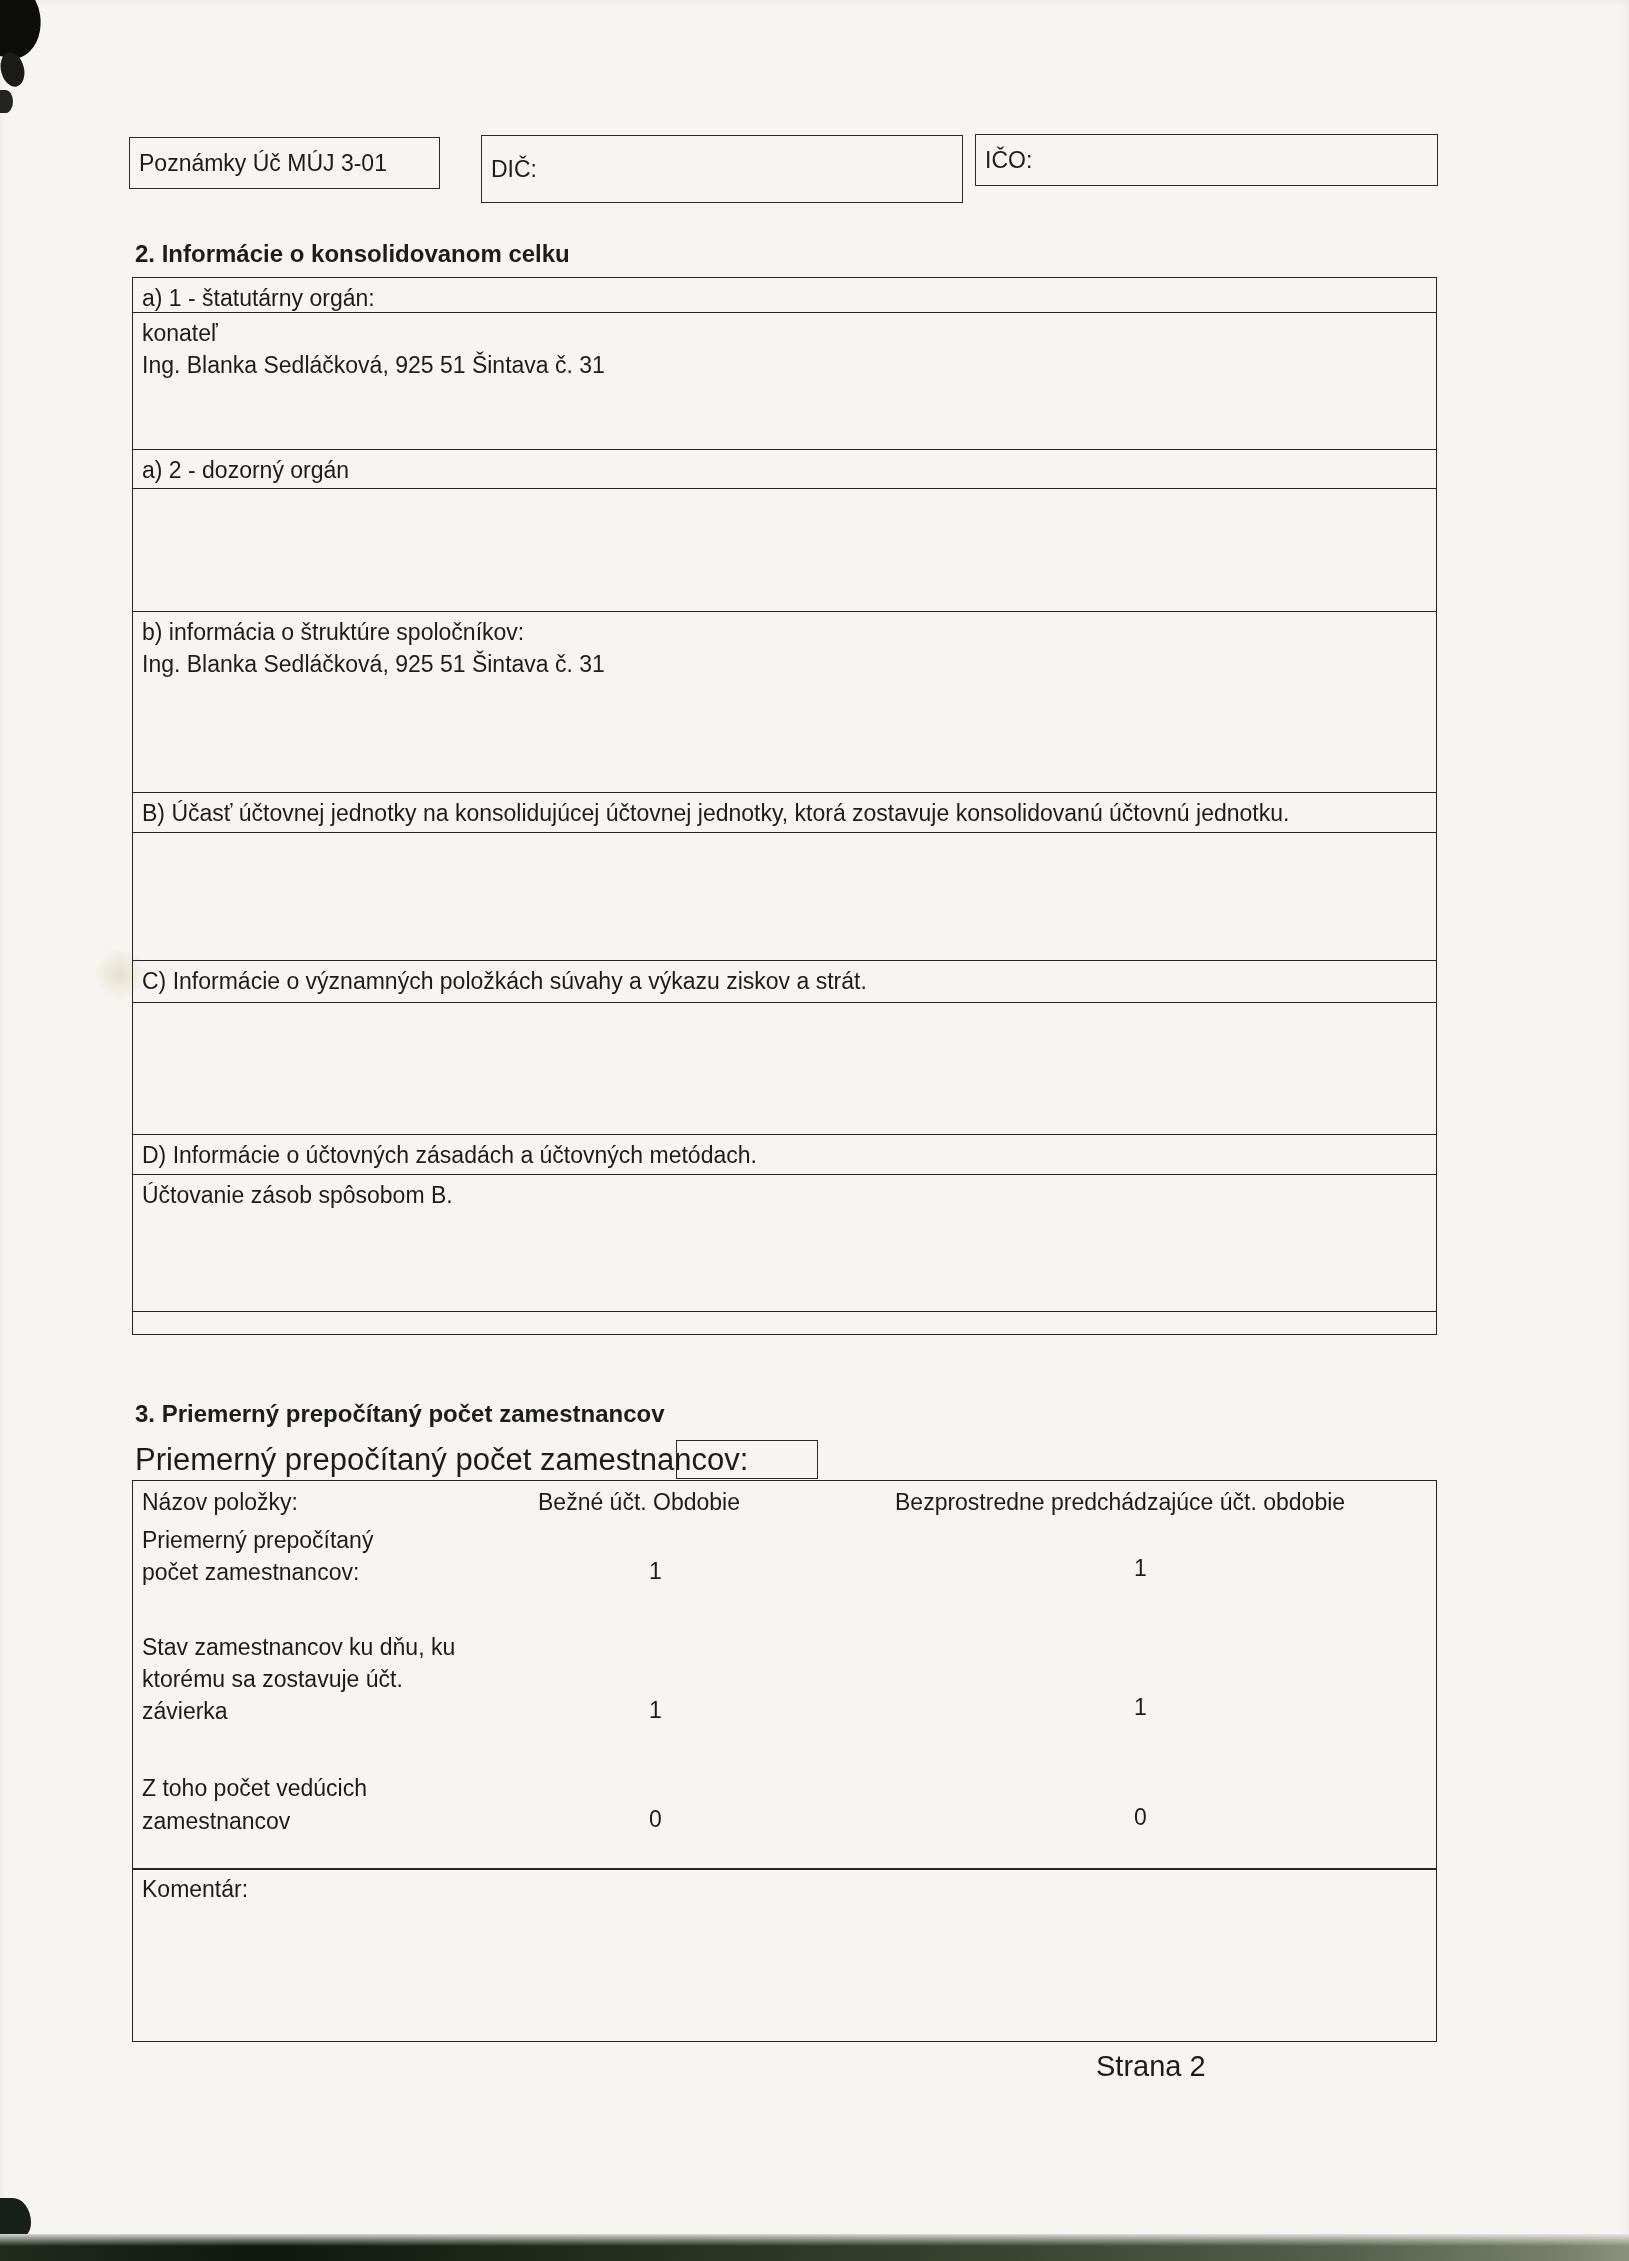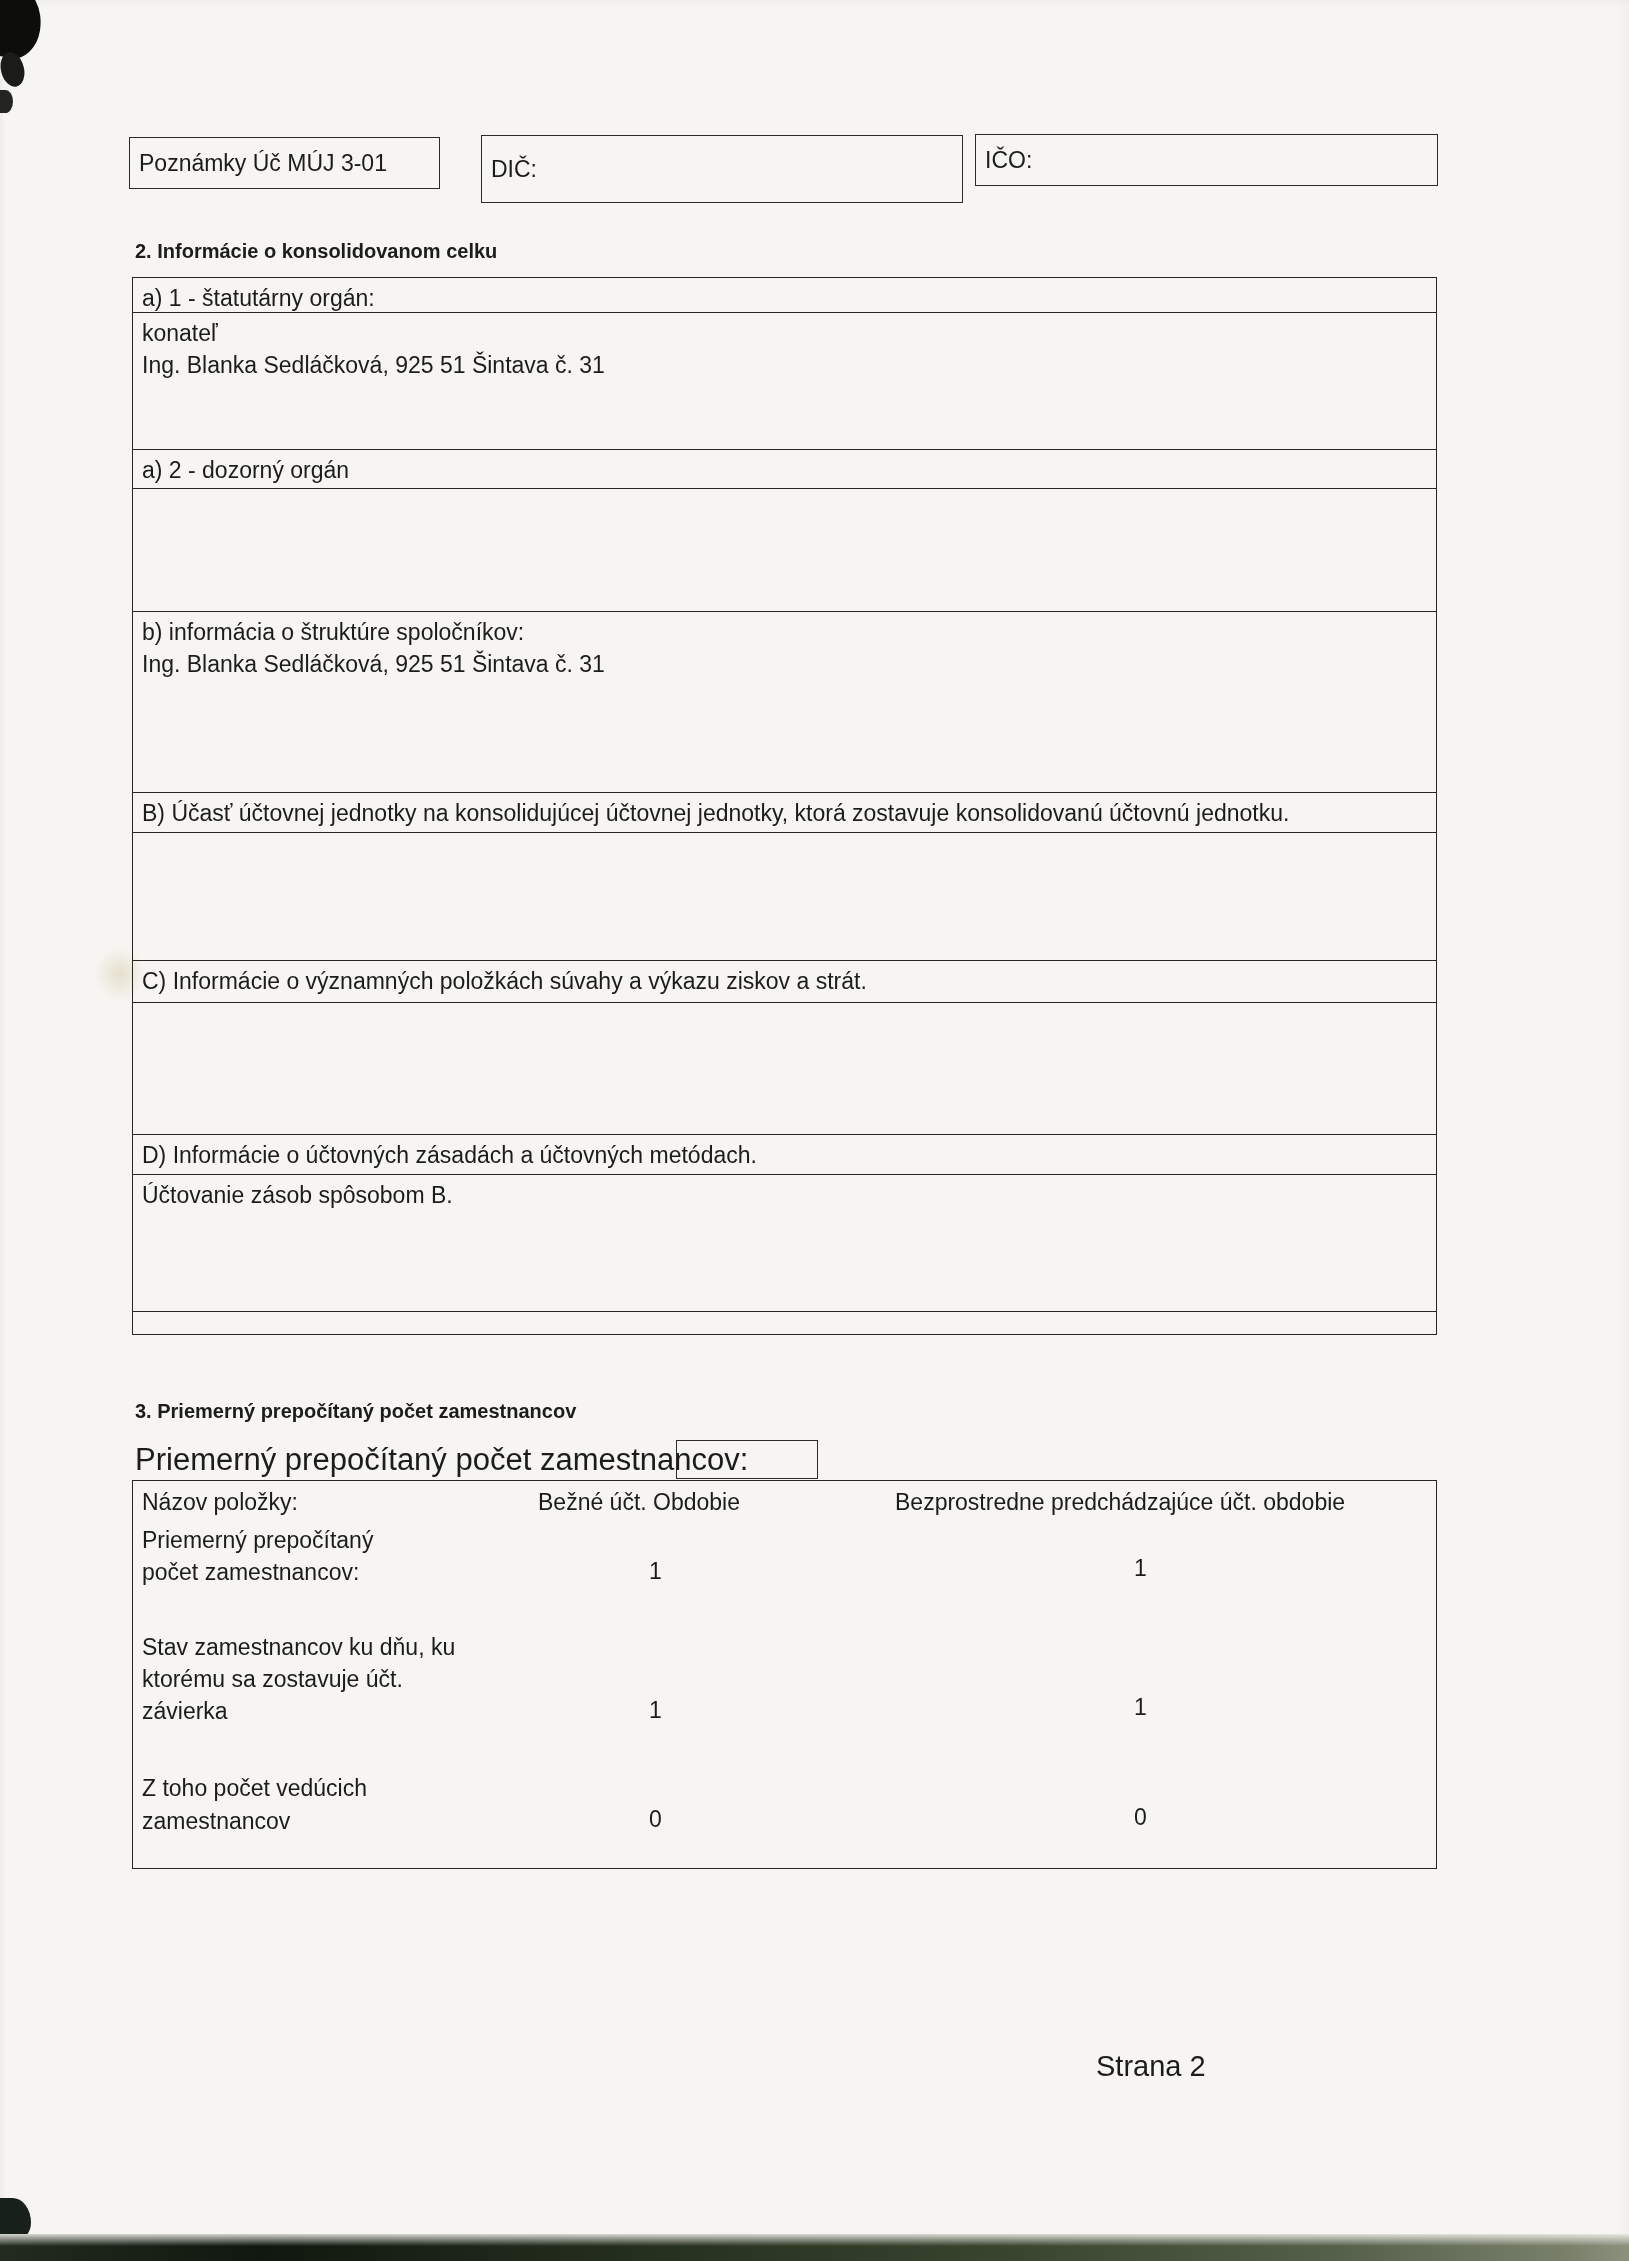--- a/index.html
+++ b/index.html
@@ -17,21 +17,21 @@
   .idbox{
     position:absolute;
     border:1.9px solid #2b2b2b;
     box-sizing:border-box;
     display:flex;align-items:center;
     padding-left:9px;
     font-size:23px;
     background:transparent;
   }
   
-  .heading{position:absolute;font-weight:700;font-size:20px;}
+  .heading{position:absolute;font-weight:700;font-size:24px;}
   
   .bigtable{
     position:absolute;left:132px;top:277px;width:1305px;
     border:1.9px solid #262626;box-sizing:border-box;background:transparent;
   }
   .row{
     box-sizing:border-box;
     border-bottom:1.9px solid #262626;
     padding:3.9px 10.3px 0 9px;
     font-size:23px;line-height:32px;
@@ -149,20 +149,23 @@
     <div class="cell" style="left:9px;top:214px;">závierka</div>
     <div class="cell" style="left:516px;top:213px;">1</div>
     <div class="cell" style="left:1001px;top:210px;">1</div>
 
     <div class="cell" style="left:9px;top:291px;">Z toho počet vedúcich</div>
     <div class="cell" style="left:9px;top:324px;">zamestnancov</div>
     <div class="cell" style="left:516px;top:322px;">0</div>
     <div class="cell" style="left:1001px;top:320px;">0</div>
   </div>
 
+  <div class="commentbox">
+    <span>Komentár:</span>
+  </div>
 
   <div class="pagenum">Strana 2</div>
 
   <div class="bottom-corner"></div>
   <div class="bottom-strip"></div>
 
 </div>
 
 
 </body></html>

